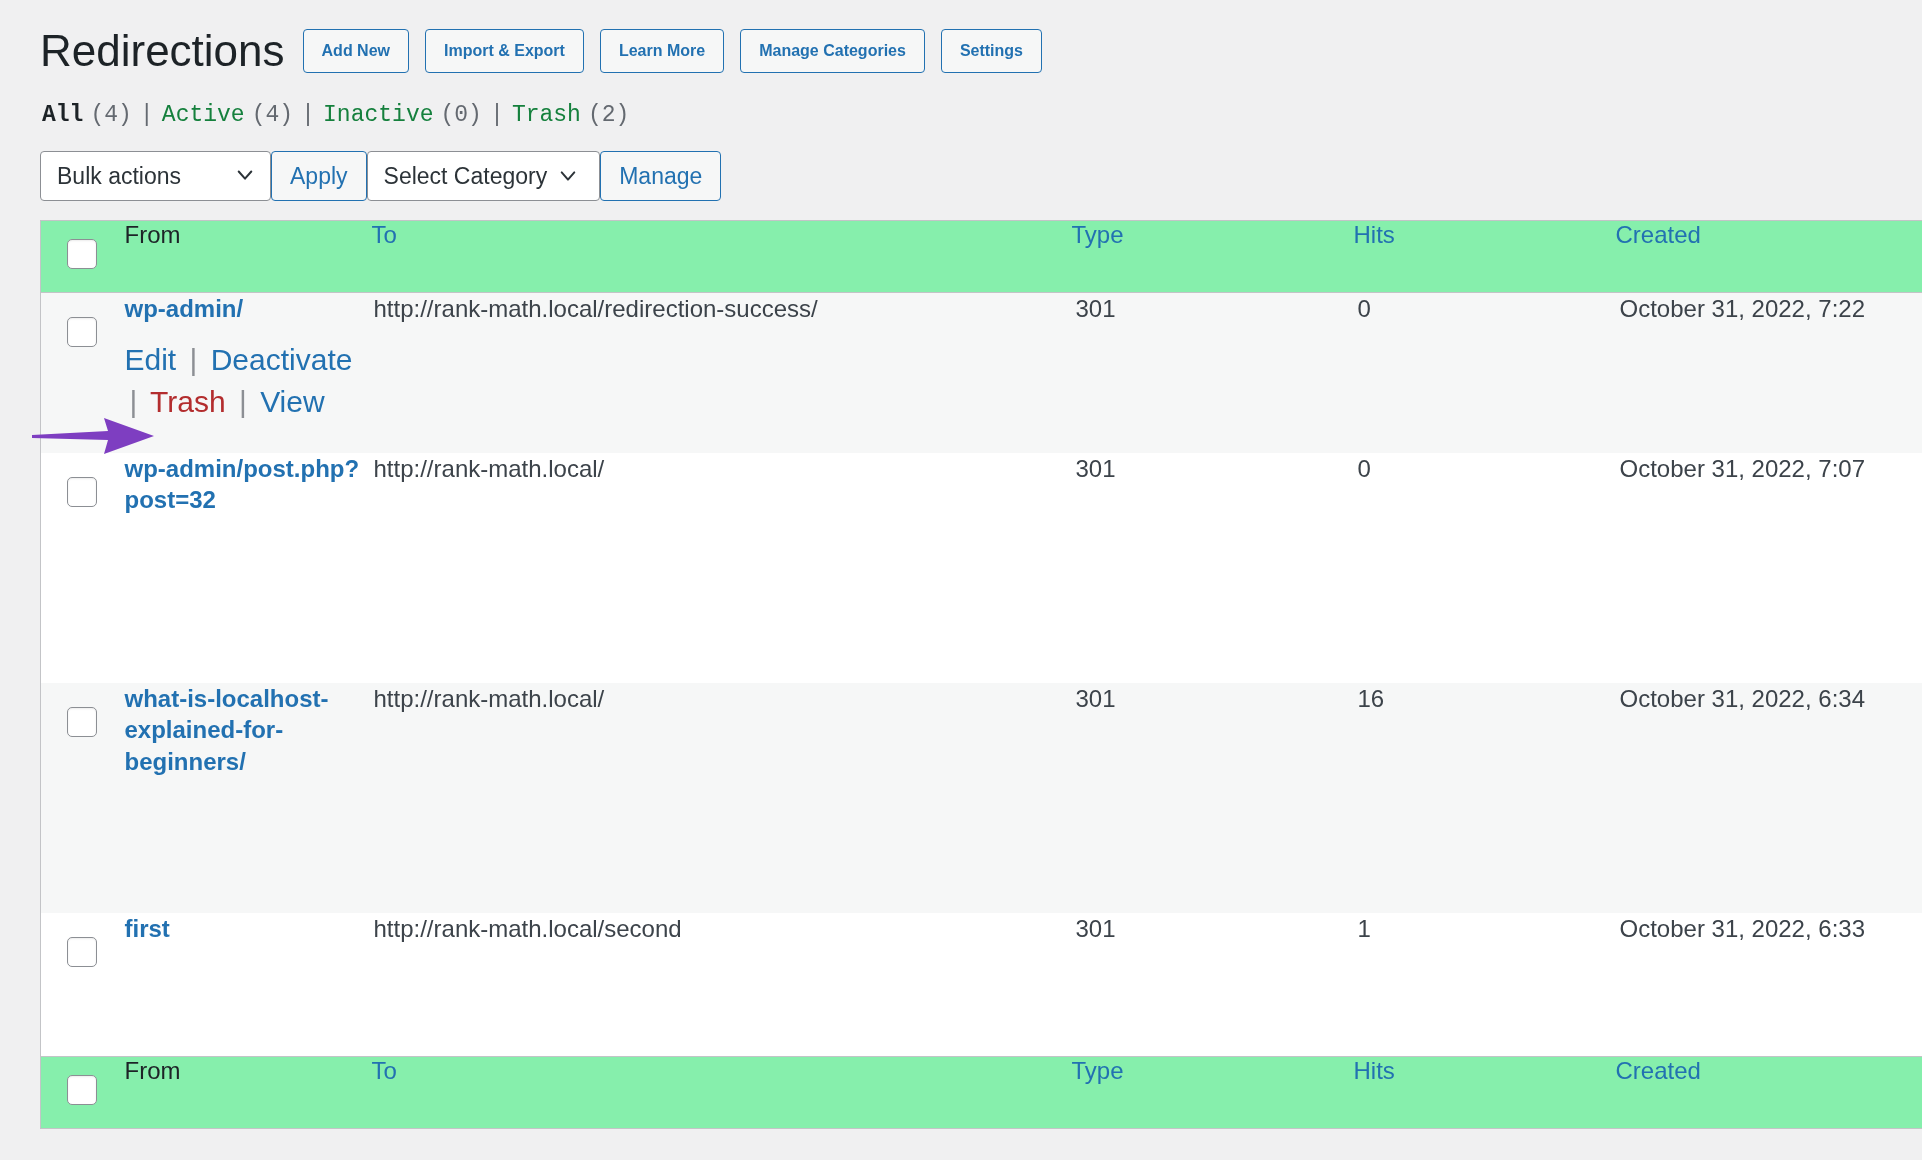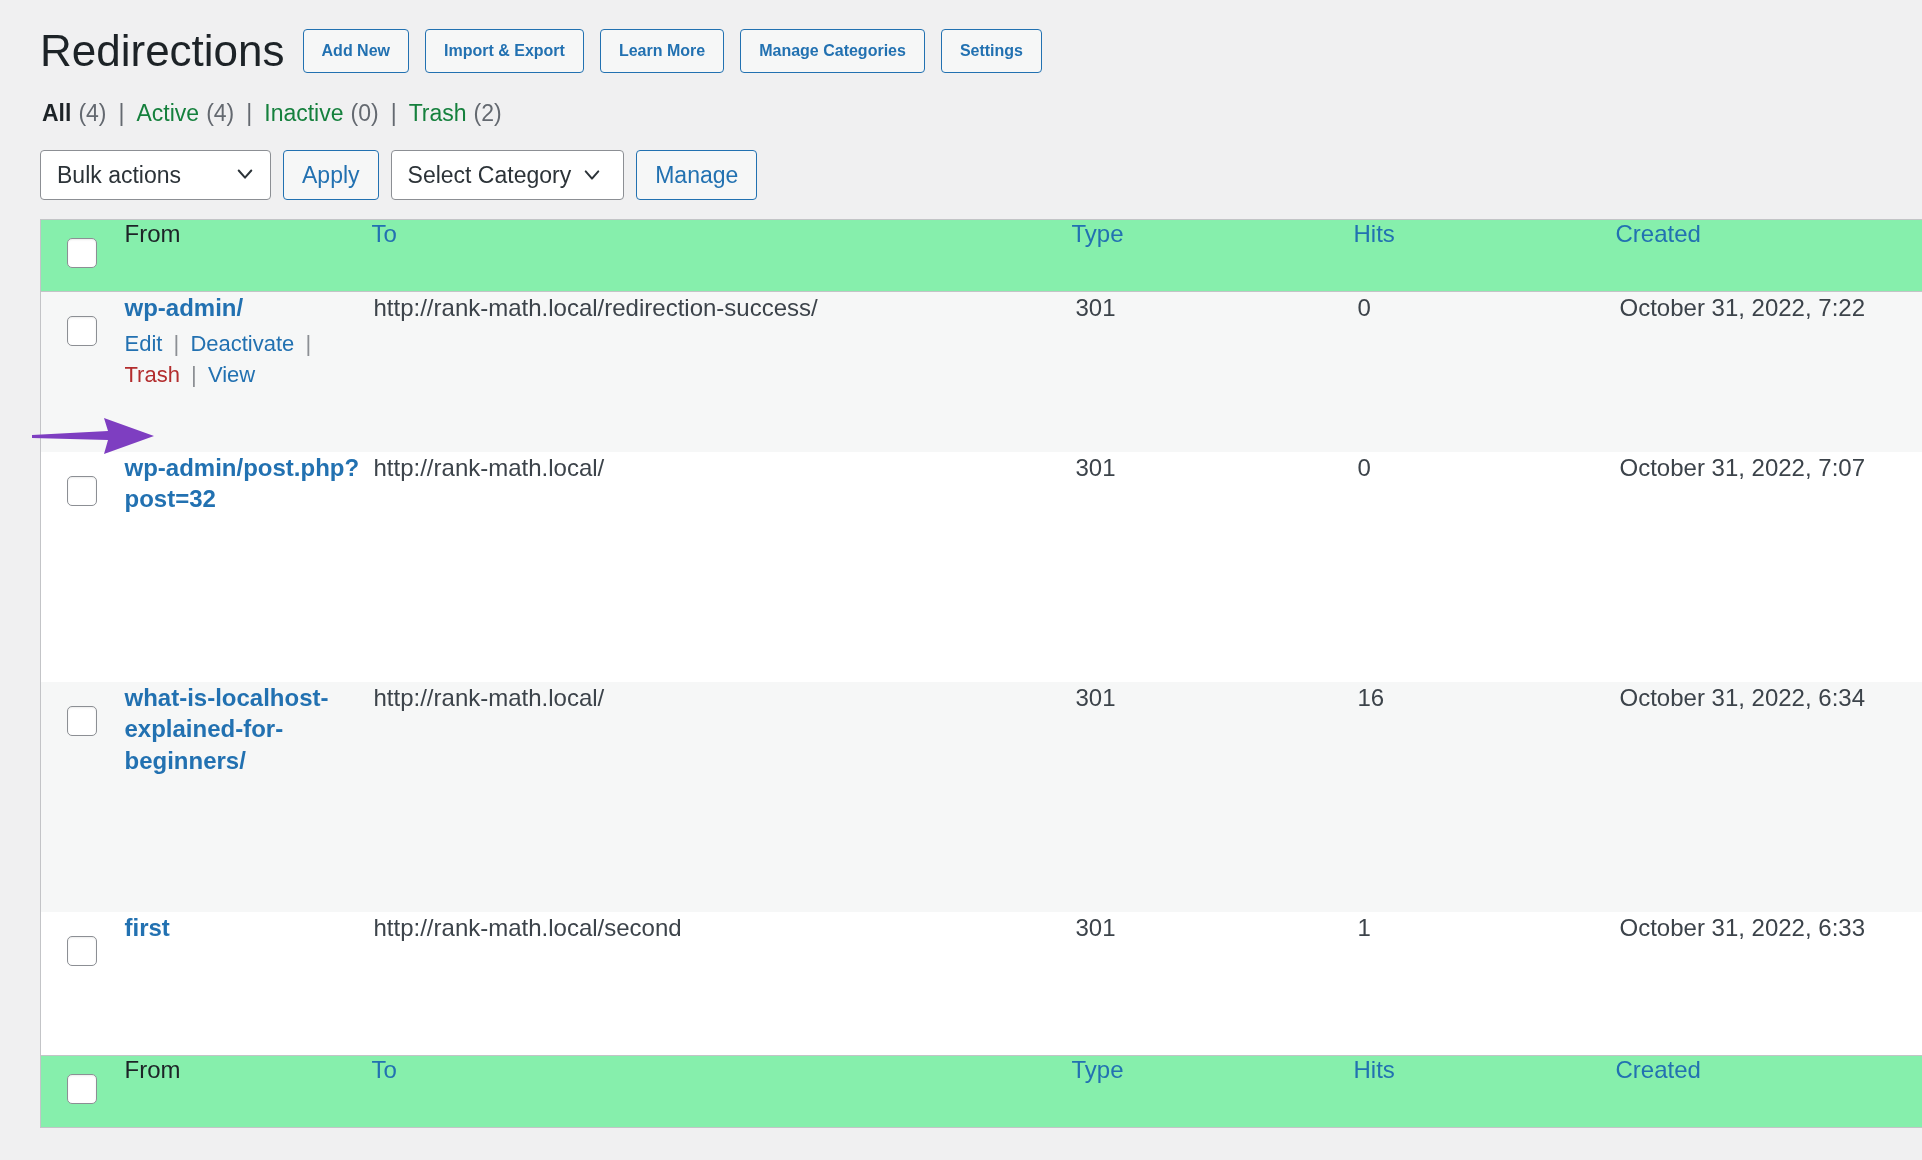--- a/index.html
+++ b/index.html
@@ -50,32 +50,32 @@
   
   .subsubsub {
     margin: 24px 0 0 2px;
     font-size: 23px;
     color: #50575e;
     display: flex;
     align-items: baseline;
     gap: 0;
     white-space: nowrap;
   }
-  .subsubsub .li { display: inline-flex; align-items: flex-start; }
+  .subsubsub .li { display: inline-flex; align-items: flex-start; font-family: Liberation Mono, monospace; }
   .subsubsub a { color: #15803d; text-decoration: none; cursor: pointer; }
   .subsubsub a.current { color: #1d2327; font-weight: 700; }
   .subsubsub .count { color: #646970; margin-left: 7px; }
   .subsubsub .sep { color: #646970; margin: 0 12px; }
 
   
   .tablenav {
     margin: 22px 0 0 0;
     display: flex;
     align-items: center;
-    gap: 12px;
+    gap: 0;
     height: 52px;
   }
   .select-box {
     position: relative;
     display: inline-flex;
     align-items: center;
     height: 50px;
     border: 1.5px solid #8c8f94;
     border-radius: 4px;
     background: #fff;
@@ -171,22 +171,22 @@
   tbody td.col-cb { padding-left: 26px; padding-top: 24px; }
   tbody td.col-from a.from-link {
     color: #2271b1;
     font-weight: 700;
     text-decoration: none;
     cursor: pointer;
     display: inline-block;
     word-break: break-word;
   }
   .row-actions {
-    margin-top: 4px;
-    font-size: 22px;
+    margin-top: 14px;
+    font-size: 30px;
     color: #646970;
     line-height: 1.42;
   }
   .row-actions a { color: #2271b1; text-decoration: none; cursor: pointer; }
   .row-actions a.trash { color: #b32d2e; }
   .row-actions .sep { color: #8c8f94; padding: 0 5px; }
 
   td.col-to   { padding-left: 2px; word-break: break-word; }
   td.col-type { padding-left: 4px; }
   td.col-hits { padding-left: 4px; }

